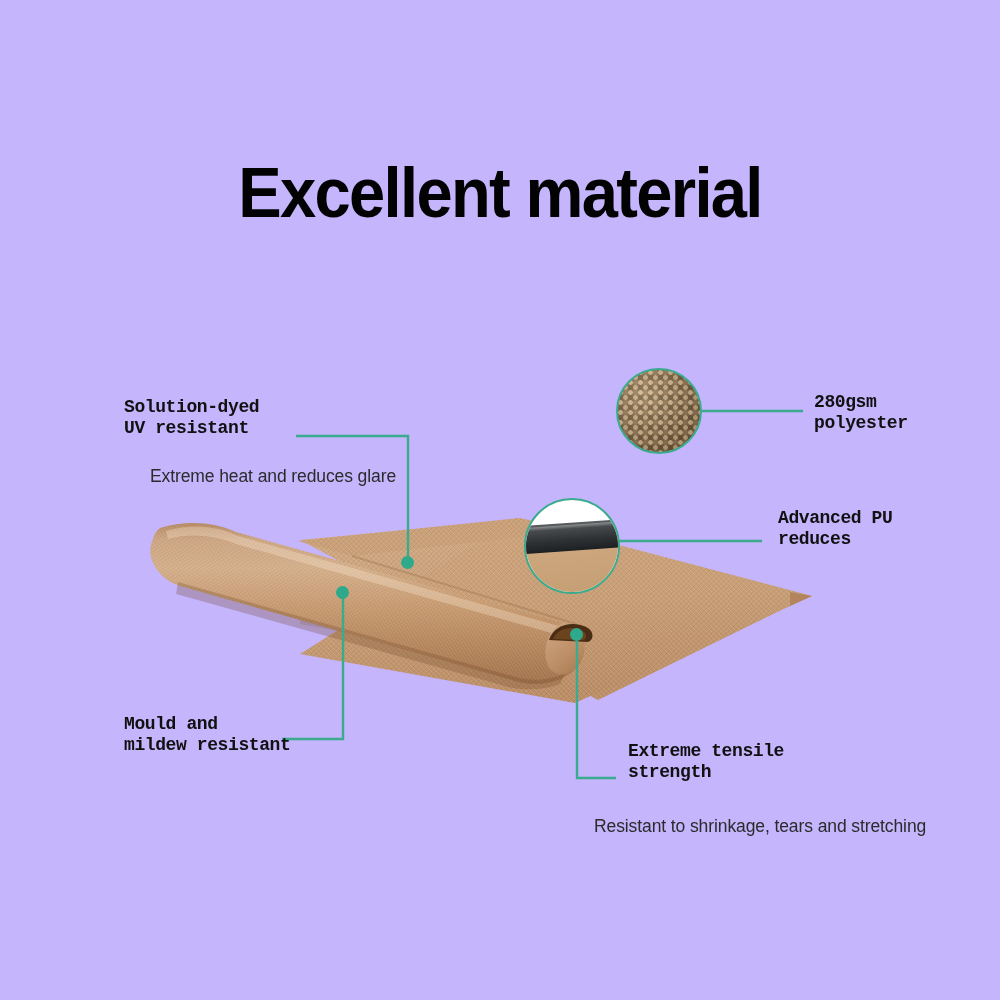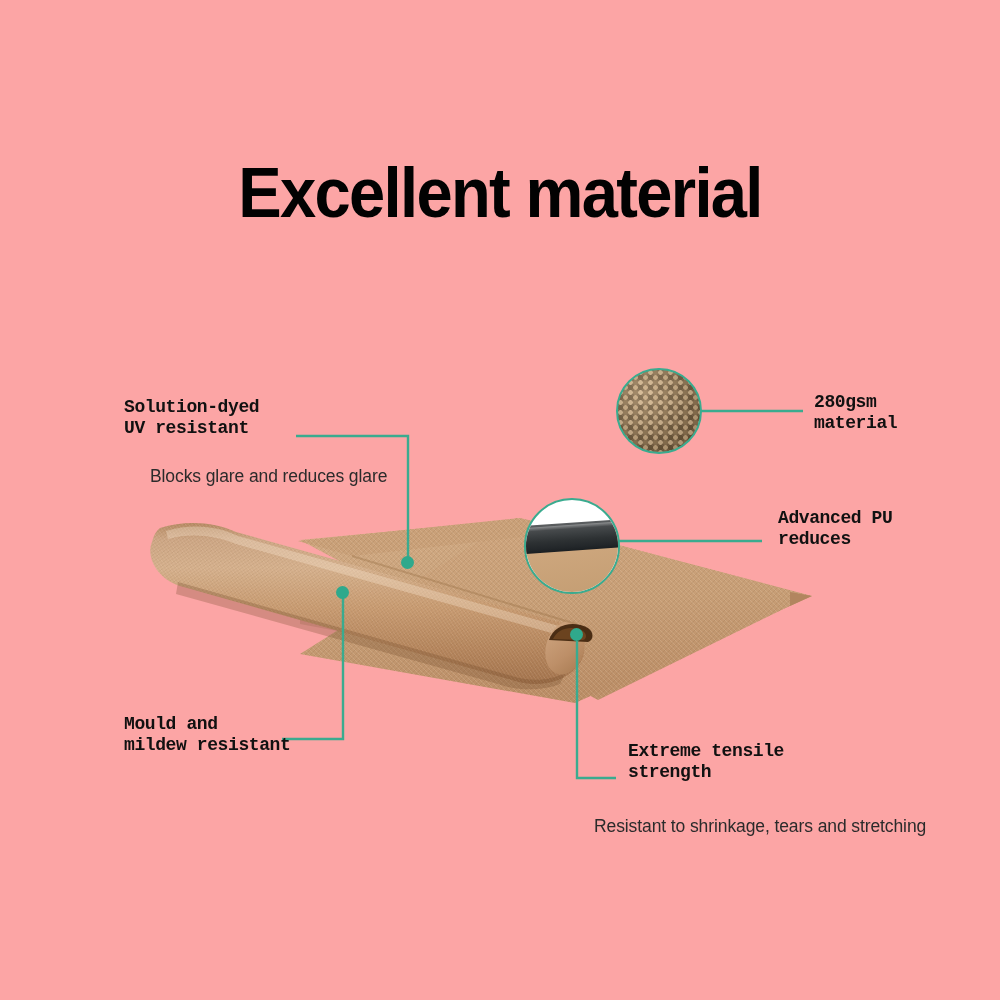--- a/index.html
+++ b/index.html
@@ -9,21 +9,21 @@
     background: #ffffff;
   }
   body {
     font-family: "Liberation Sans", sans-serif;
     -webkit-font-smoothing: antialiased;
   }
   #stage {
     position: relative;
     width: 1000px;
     height: 1000px;
-    background: #fca5a5;
+    background: #c4b5fd;
     overflow: hidden;
   }
 
   
   #page-title {
     position: absolute;
     left: 0;
     top: 158px;
     width: 1000px;
     text-align: center;
@@ -309,24 +309,24 @@
       <path d="M 618 541 L 762 541"></path>
     </g>
   </svg>
 
   <div class="dot" style="left:401px; top:556px;"></div>
   <div class="dot" style="left:336px; top:586px;"></div>
   <div class="dot" style="left:570px; top:628px;"></div>
 
   <div class="callout-title" id="co-uv-title">Solution-dyed
 UV resistant</div>
-  <div class="callout-sub" id="co-uv-sub">Blocks glare and reduces glare</div>
+  <div class="callout-sub" id="co-uv-sub">Extreme heat and reduces glare</div>
 
   <div class="callout-title" id="co-gsm-title">280gsm
-material</div>
+polyester</div>
 
   <div class="callout-title" id="co-pu-title">Advanced PU
 reduces</div>
 
   <div class="callout-title" id="co-mould-title">Mould and
 mildew resistant</div>
 
   <div class="callout-title" id="co-tensile-title">Extreme tensile
 strength</div>
   <div class="callout-sub" id="co-tensile-sub">Resistant to shrinkage, tears and stretching</div>

